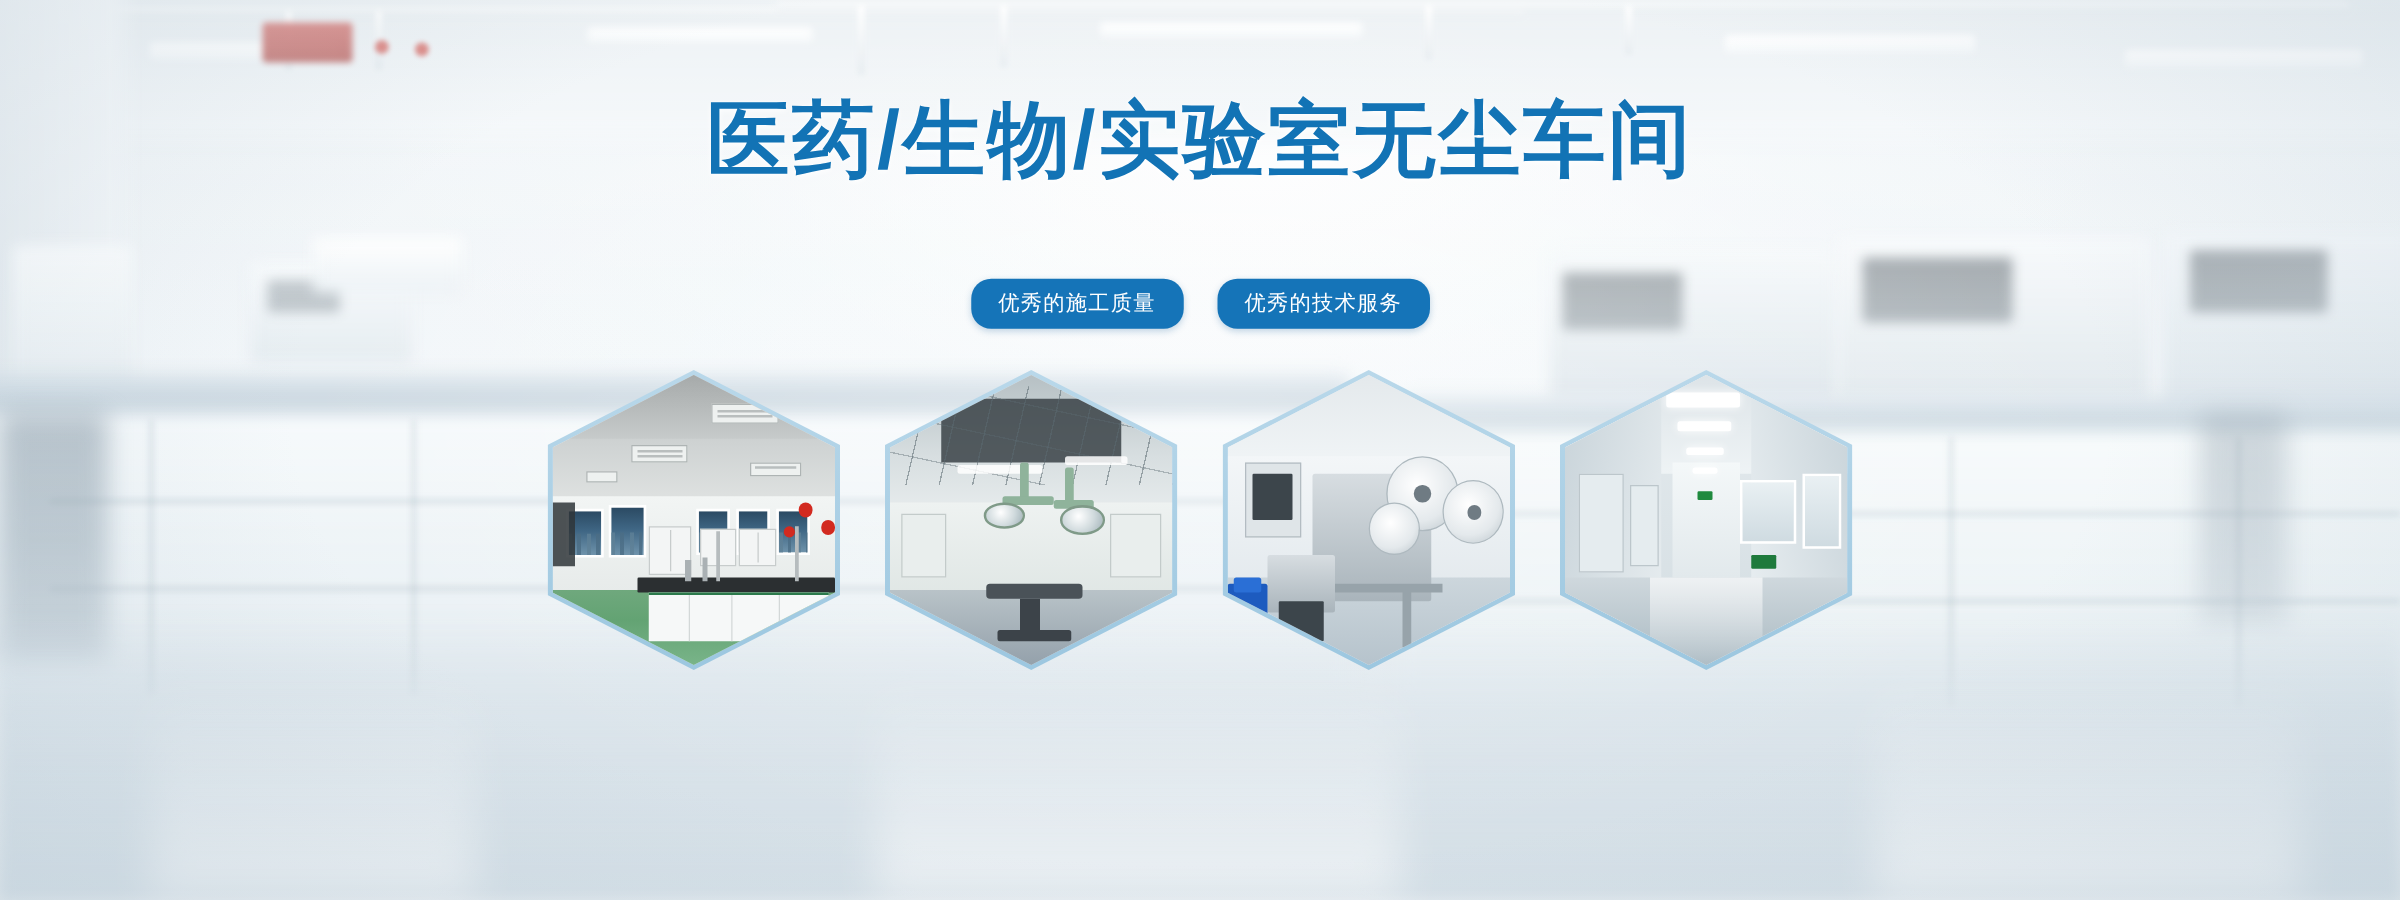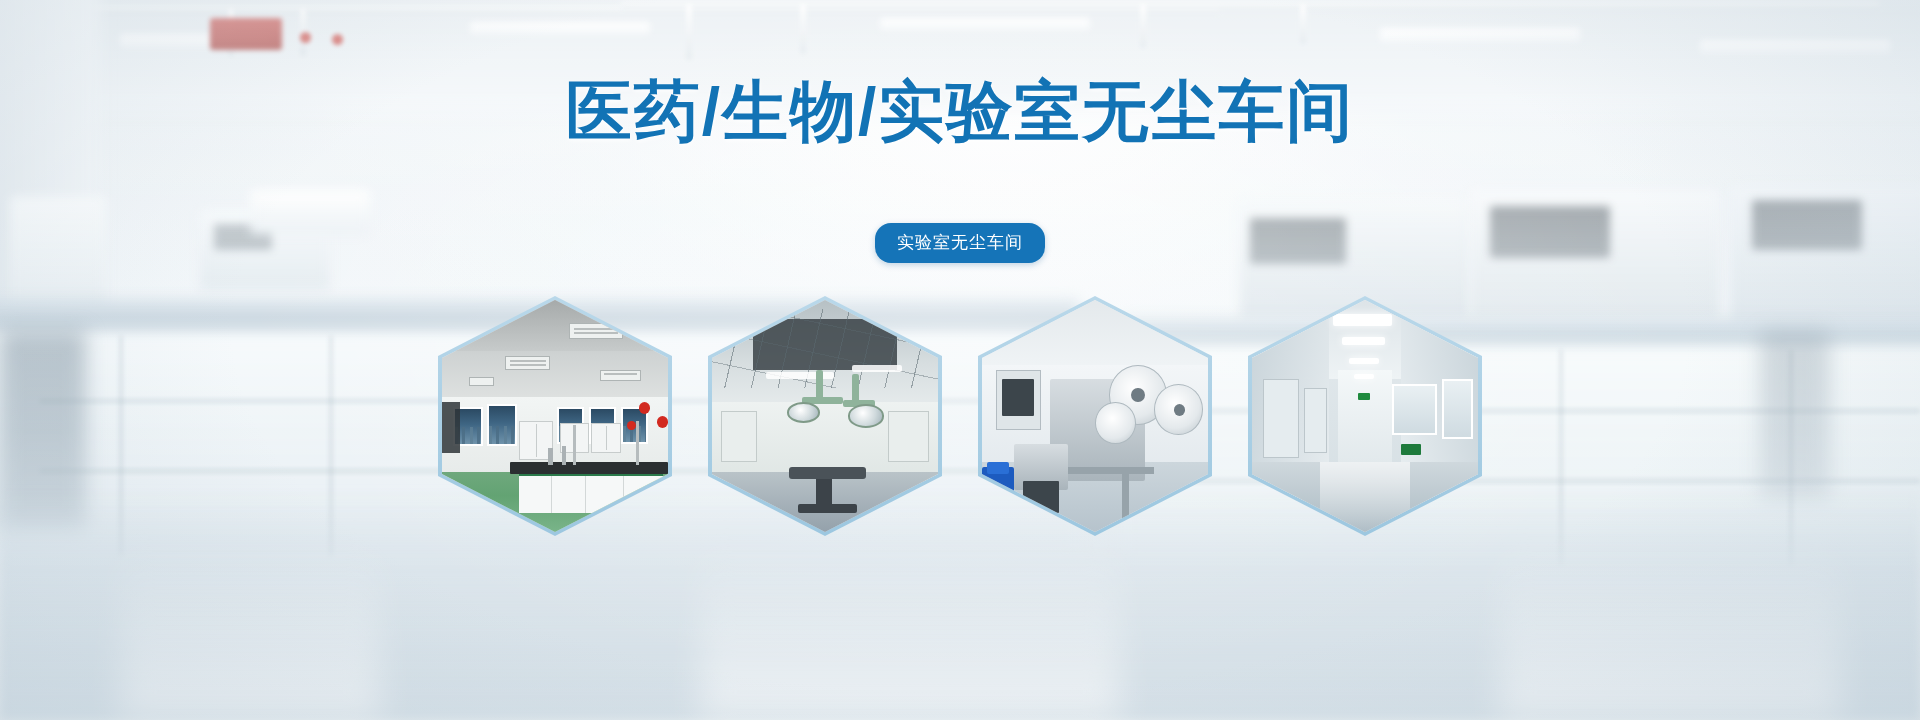--- a/index.html
+++ b/index.html
@@ -295,21 +295,22 @@
     <div class="floor-sheen" style="left:1500px; width:340px;"></div>
 
     <div class="bg-haze"></div>
     <div class="bg-vignette"></div>
   </div>
 
   <div class="headline">医药/生物/实验室无尘车间</div>
 
 
   <div class="pills">
-    <div class="pill">实验室无尘车间</div>
+    <div class="pill">优秀的施工质量</div>
+    <div class="pill">优秀的技术服务</div>
   </div>
 
   <div class="hexrow">
 
     <div class="hexwrap">
       <div class="hex-outer"></div>
       <div class="hex-inner">
         <div class="scene">
           <div class="s1-ceil"></div>
           <div class="s1-ceil2"></div>

